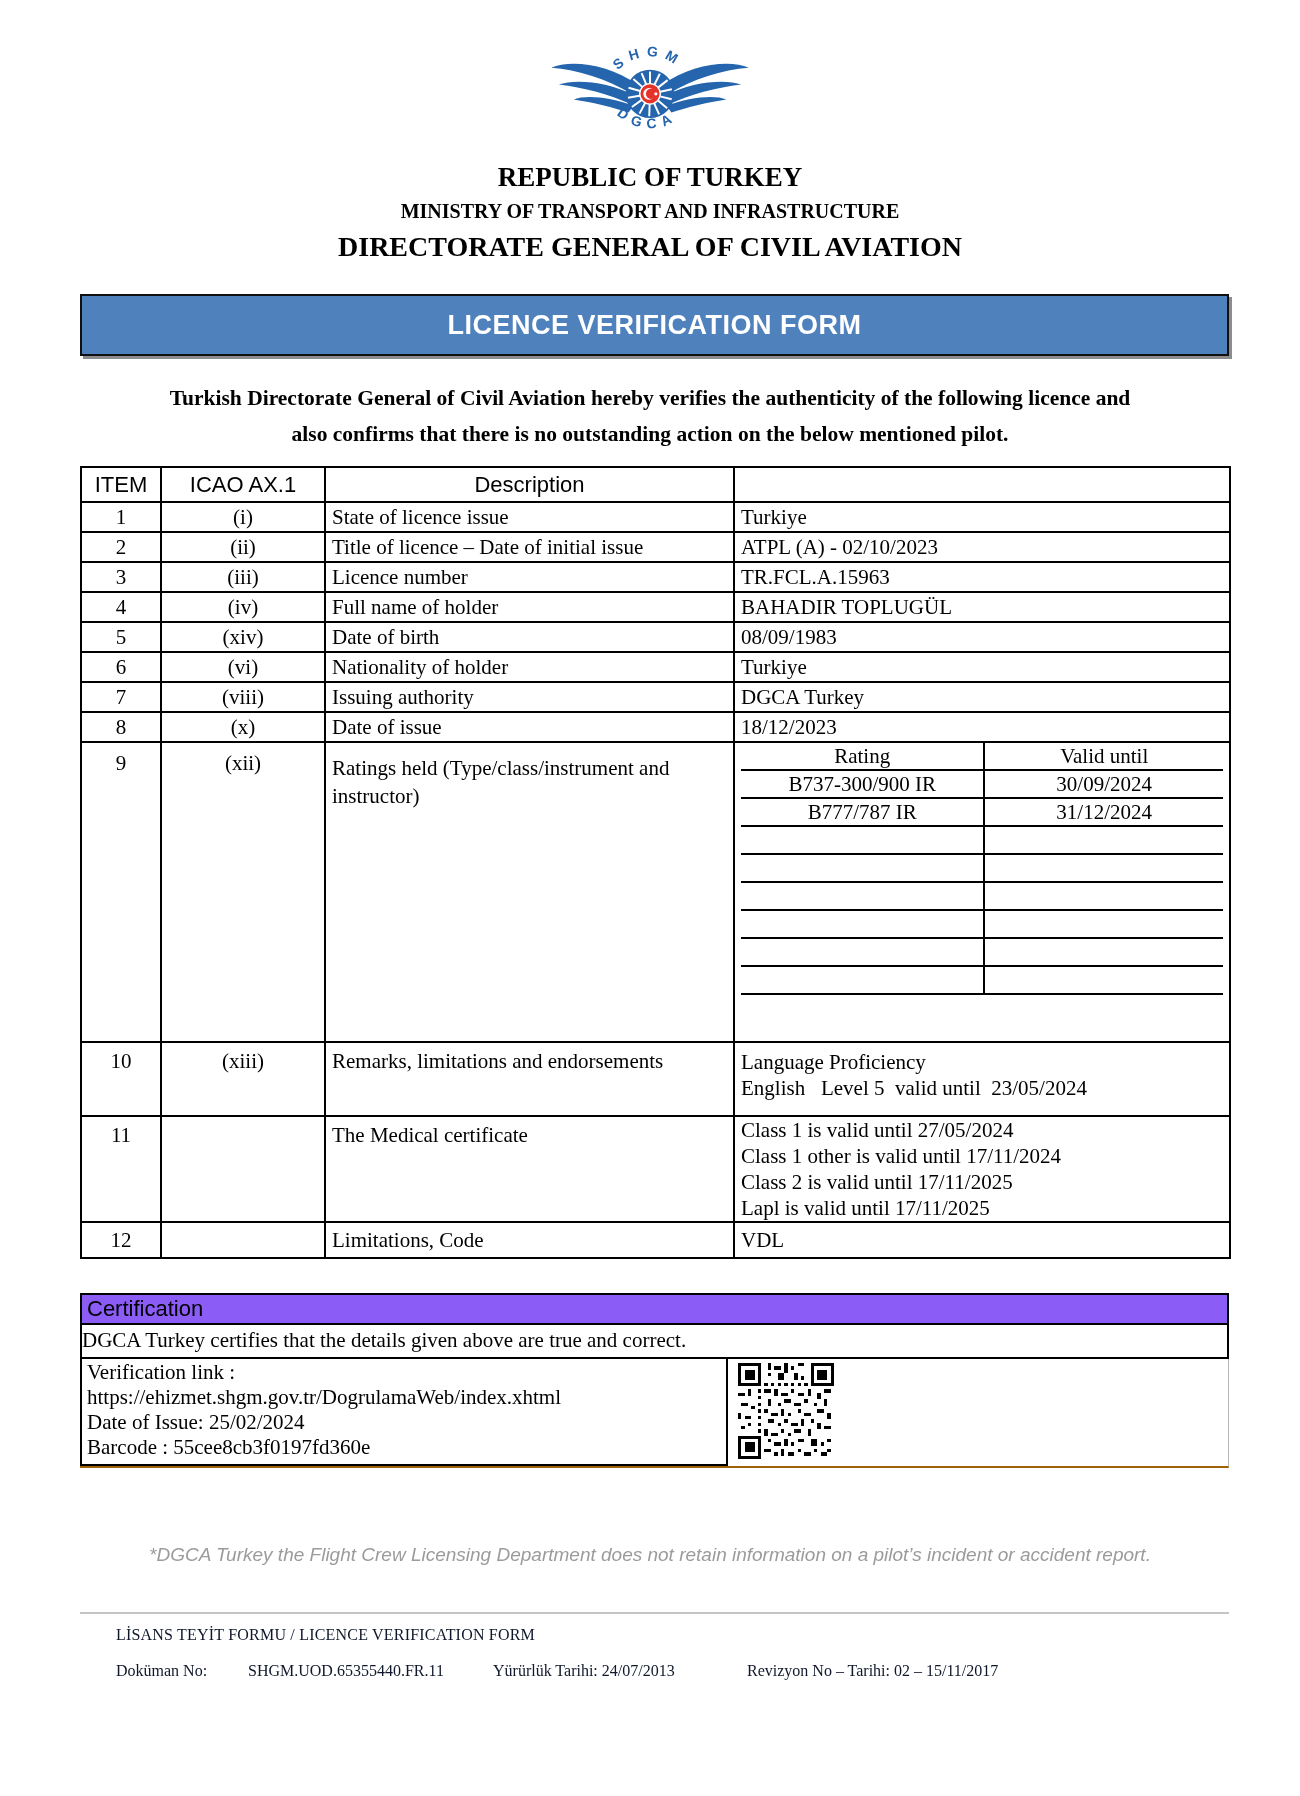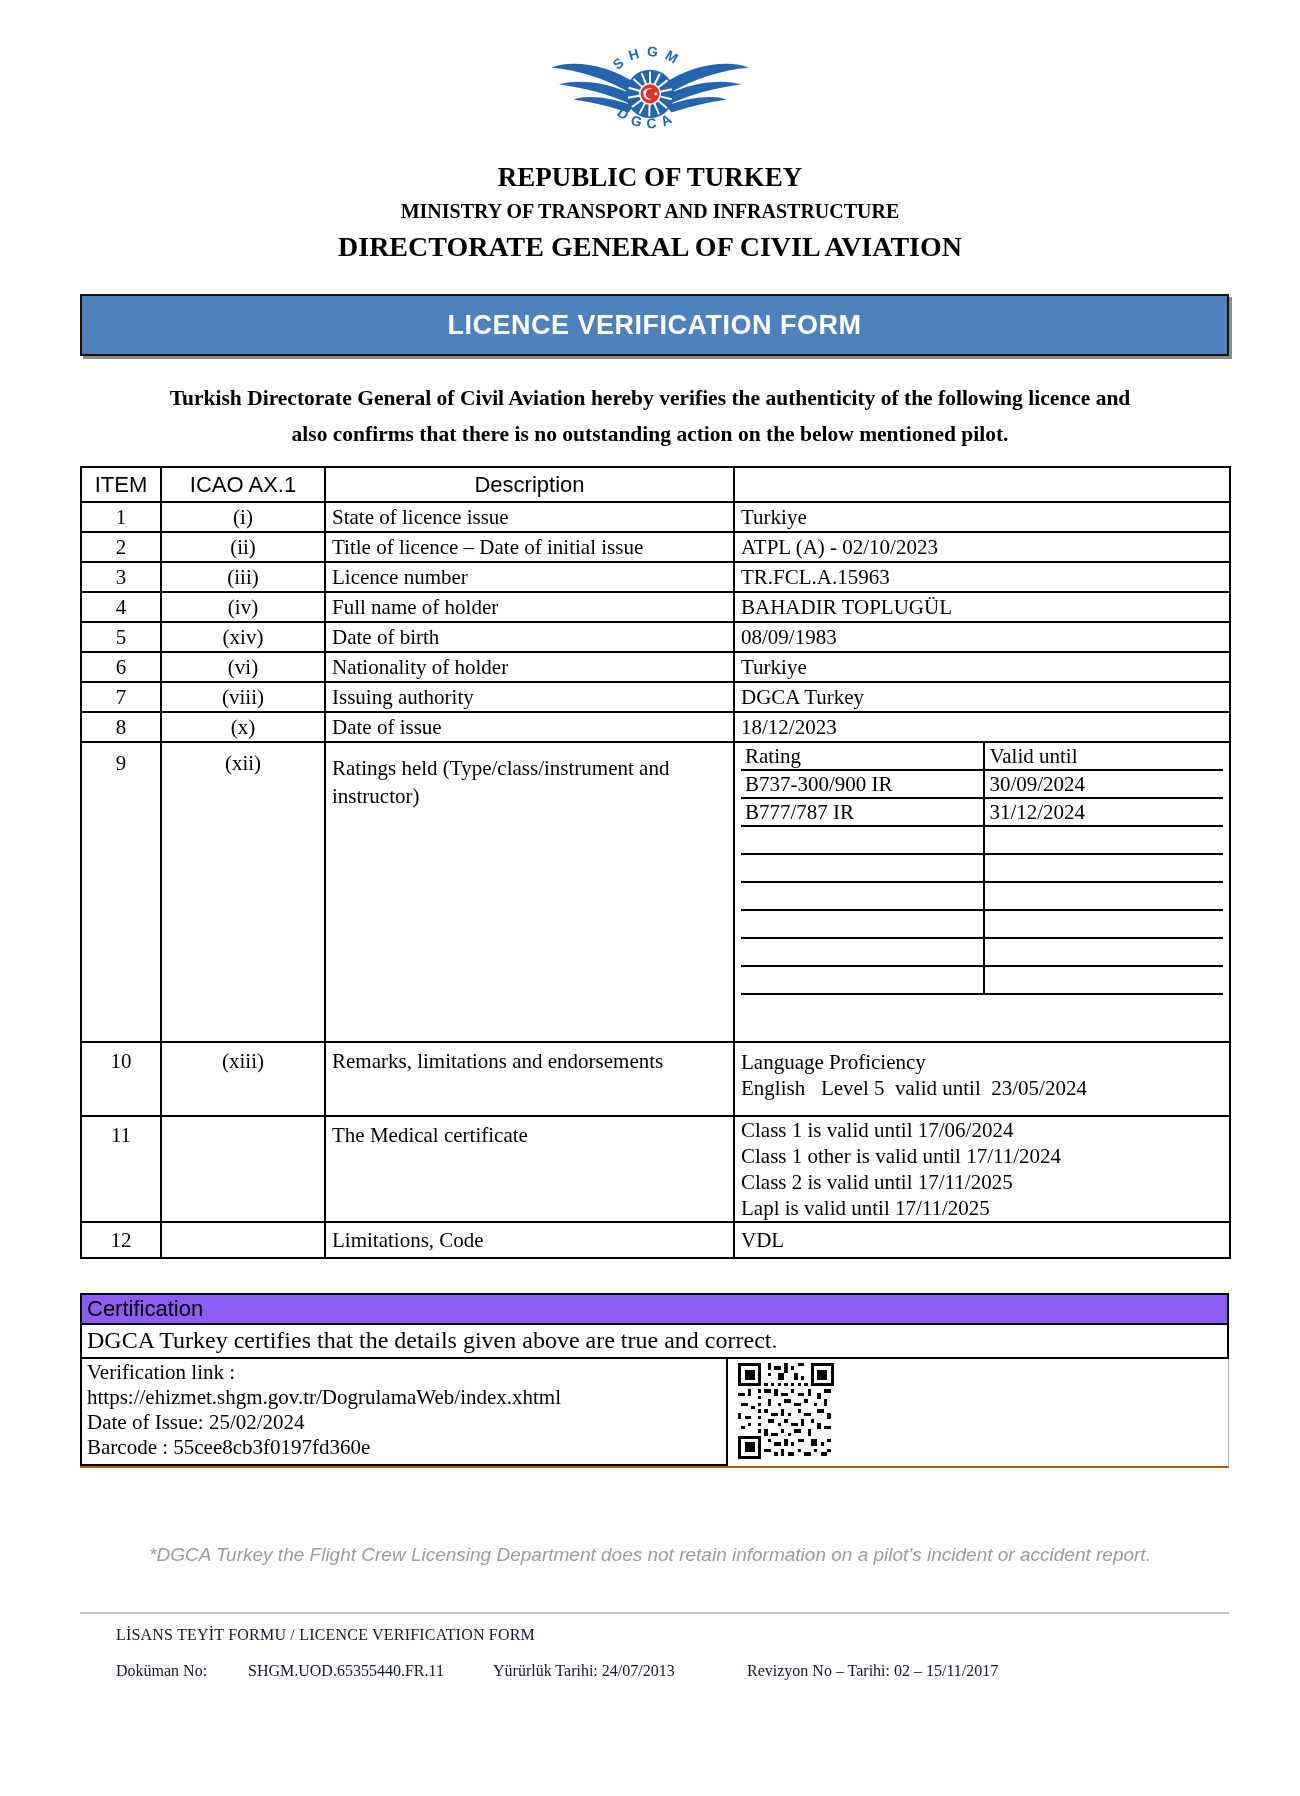--- a/index.html
+++ b/index.html
@@ -37,41 +37,41 @@
   table.main td{font-size:21px;}
   .r{height:30px;}
   .r td{vertical-align:middle;line-height:24px;}
   .c{text-align:center;}
   .tv{vertical-align:top;}
   .pv{white-space:pre-wrap;}
 
   
   td.subcell{padding:0;vertical-align:top;}
   table.sub{border-collapse:collapse;width:100%;table-layout:fixed;}
-  table.sub td{border:2px solid #000;height:26px;font-size:21px;
+  table.sub td{border:2px solid #000;height:26px;font-size:21px;text-align:center;
                line-height:24px;padding:0 4px;}
   table.sub tr:first-child td{border-top:none;}
   table.sub td:first-child{border-left:none;}
   table.sub td:last-child{border-right:none;}
 
   .row9{height:300px;}
   .row10{height:74px;}
   .row10 td.val{vertical-align:bottom;line-height:26px;padding-bottom:14px;}
   .row11{height:106px;}
   .row11 td.val{vertical-align:middle;line-height:26px;}
   .row12{height:36px;}
   .row12 td{vertical-align:middle;}
 
   
   .cert{margin-top:34px;width:1149px;}
   .cert-bar{box-sizing:border-box;width:1149px;height:32px;background:#8b5cf6;
             border:2px solid #000;display:flex;align-items:center;padding-left:5px;
             font-family:"Liberation Sans","DejaVu Sans",sans-serif;font-size:22px;color:#000;}
   .cert-statement{box-sizing:border-box;width:1149px;height:34px;border:2px solid #000;
-            border-top:none;font-size:24px;line-height:30px;padding-left:5px;}
+            border-top:none;font-size:21px;line-height:30px;}
   .cert-bottom{display:flex;align-items:stretch;border-right:1px solid #b5b5b5;
             border-bottom:2px solid #a16207;box-sizing:border-box;width:1149px;}
   .verify-box{box-sizing:border-box;width:648px;border:2px solid #000;border-top:none;
             padding:1px 6px 4px 5px;font-size:21px;line-height:25px;}
   .qr-cell{padding:4px 0 4px 10px;}
   .qr-cell svg{display:block;}
 
   
   .footnote{margin-top:76px;text-align:center;color:#9b9b9b;font-style:italic;
             font-family:"Liberation Sans","DejaVu Sans",sans-serif;font-size:19px;}
@@ -280,21 +280,21 @@
         <div class="pv">Language Proficiency</div>
         <div class="pv">English   Level 5  valid until  23/05/2024</div>
       </td>
     </tr>
 
     <tr class="row11">
       <td class="c tv" style="padding-top:6px">11</td>
       <td class="c tv"></td>
       <td class="tv" style="padding-top:6px">The Medical certificate</td>
       <td class="val">
-        <div>Class 1 is valid until 17/06/2024</div>
+        <div>Class 1 is valid until 27/05/2024</div>
         <div>Class 1 other is valid until 17/11/2024</div>
         <div>Class 2 is valid until 17/11/2025</div>
         <div>Lapl is valid until 17/11/2025</div>
       </td>
     </tr>
 
     <tr class="row12">
       <td class="c">12</td>
       <td class="c"></td>
       <td>Limitations, Code</td>

